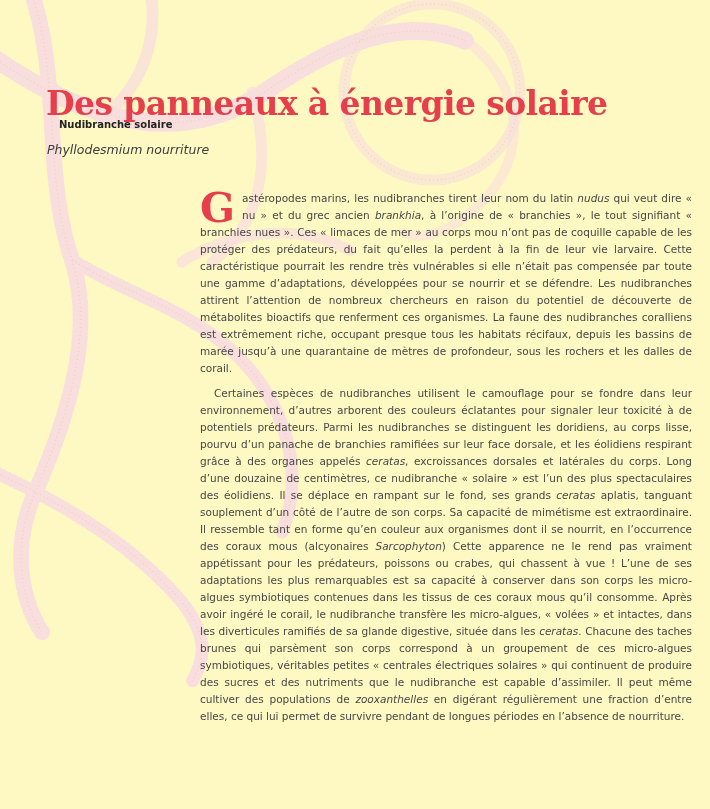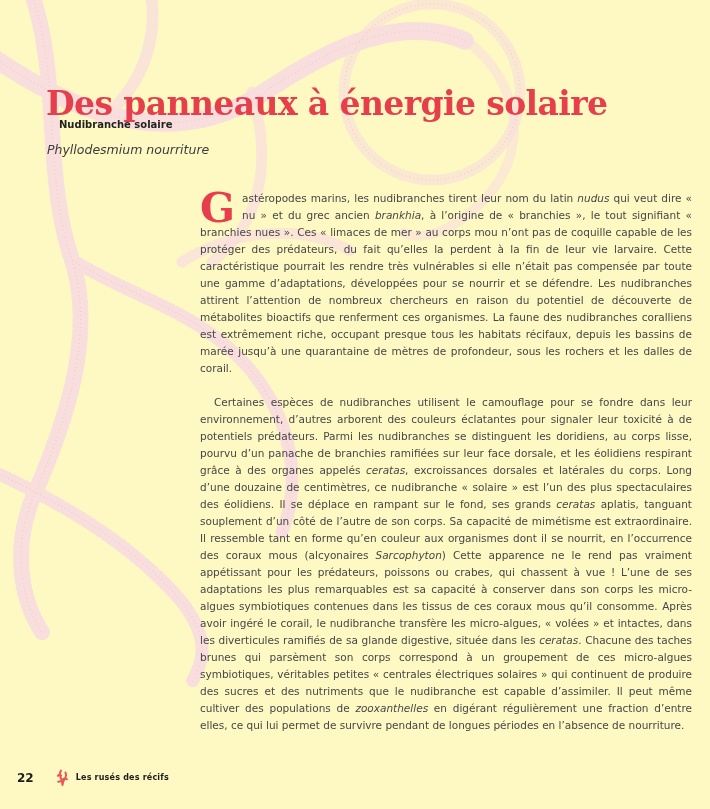--- a/index.html
+++ b/index.html
@@ -28,21 +28,21 @@
   .scientific-name{
     position:absolute;left:47px;top:142px;
     font-size:12.5px;font-style:italic;color:#3c3c3c;
   }
   .article{
     position:absolute;left:200px;top:190px;width:492px;
     font-size:10.5px;line-height:17px;
     text-align:justify;color:var(--body);
   }
   .article p{margin:0;}
-  .article p + p{margin-top:17px;text-indent:14px;}
+  .article p + p{margin-top:8px;text-indent:14px;}
   .dropcap{
     float:left;
     font-family:"DejaVu Serif",serif;font-weight:bold;
     color:var(--red);
     font-size:41px;line-height:31px;
     padding:3px 7px 0 0;
   }
   .article em{}
   .footer{
     position:absolute;left:17px;top:769px;
@@ -85,23 +85,14 @@
   <h1 class="page-title">Des panneaux à énergie solaire</h1>
 
   <div class="common-name">Nudibranche solaire</div>
   <div class="scientific-name">Phyllodesmium nourriture</div>
 
   <div class="article">
       <p><span class="dropcap">G</span><span>astéropodes marins, les nudibranches tirent leur nom du latin </span><em>nudus</em><span> qui veut dire « nu » et du grec ancien </span><em>brankhia</em><span>, à l’origine de « branchies », le tout signifiant « branchies nues ». Ces « limaces de mer » au corps mou n’ont pas de coquille capable de les protéger des prédateurs, du fait qu’elles la perdent à la fin de leur vie larvaire. Cette caractéristique pourrait les rendre très vulnérables si elle n’était pas compensée par toute une gamme d’adaptations, développées pour se nourrir et se défendre. Les nudibranches attirent l’attention de nombreux chercheurs en raison du potentiel de découverte de métabolites bioactifs que renferment ces organismes. La faune des nudibranches coralliens est extrêmement riche, occupant presque tous les habitats récifaux, depuis les bassins de marée jusqu’à une quarantaine de mètres de profondeur, sous les rochers et les dalles de corail.</span></p>
       <p><span>Certaines espèces de nudibranches utilisent le camouflage pour se fondre dans leur environnement, d’autres arborent des couleurs éclatantes pour signaler leur toxicité à de potentiels prédateurs. Parmi les nudibranches se distinguent les doridiens, au corps lisse, pourvu d’un panache de branchies ramifiées sur leur face dorsale, et les éolidiens respirant grâce à des organes appelés </span><em>ceratas</em><span>, excroissances dorsales et latérales du corps. Long d’une douzaine de centimètres, ce nudibranche « solaire » est l’un des plus spectaculaires des éolidiens. Il se déplace en rampant sur le fond, ses grands </span><em>ceratas</em><span> aplatis, tanguant souplement d’un côté de l’autre de son corps. Sa capacité de mimétisme est extraordinaire. Il ressemble tant en forme qu’en couleur aux organismes dont il se nourrit, en l’occurrence des coraux mous (alcyonaires </span><em>Sarcophyton</em><span>)  Cette apparence ne le rend pas vraiment appétissant pour les prédateurs, poissons ou crabes, qui chassent à vue ! L’une de ses adaptations les plus remarquables est sa capacité à conserver dans son corps les micro-algues symbiotiques contenues dans les tissus de ces coraux mous qu’il consomme. Après avoir ingéré le corail, le nudibranche transfère les micro-algues, « volées » et intactes, dans les diverticules ramifiés de sa glande digestive, située dans les </span><em>ceratas</em><span>. Chacune des taches brunes qui parsèment son corps correspond à un groupement de ces micro-algues symbiotiques, véritables petites « centrales électriques solaires » qui continuent de produire des sucres et des nutriments que le nudibranche est capable d’assimiler. Il peut même cultiver des populations de </span><em>zooxanthelles</em><span> en digérant régulièrement une fraction d’entre elles, ce qui lui permet de survivre pendant de longues périodes en l’absence de nourriture.</span></p>
     </div>
 
-  <div class="footer">
-    <span class="page-number">22</span>
-    <span class="coral-icon">
-      <svg width="13" height="17" viewBox="0 0 13 17" xmlns="http://www.w3.org/2000/svg">
-        <path d="M6.5 16 C6.5 12 5.5 10 4.5 8 C3.5 6 3.8 3.5 5 1.5 M6.5 16 C6.5 12.5 8.5 10.5 9.5 8.5 C10.3 6.9 10.2 5 9.5 3.5 M6.5 13.5 C5.5 12.3 3.5 12 2.2 12.8 M6.7 10.5 C7.7 9.5 9.7 9.3 11 10.2 M5.2 6.5 C4.2 5.8 2.6 5.9 1.8 6.8" stroke="#e85858" stroke-width="2" fill="none" stroke-linecap="round"></path>
-      </svg>
-    </span>
-    <span class="collection-title">Les rusés des récifs</span>
-  </div>
 
 </div>
 
 </body></html>

